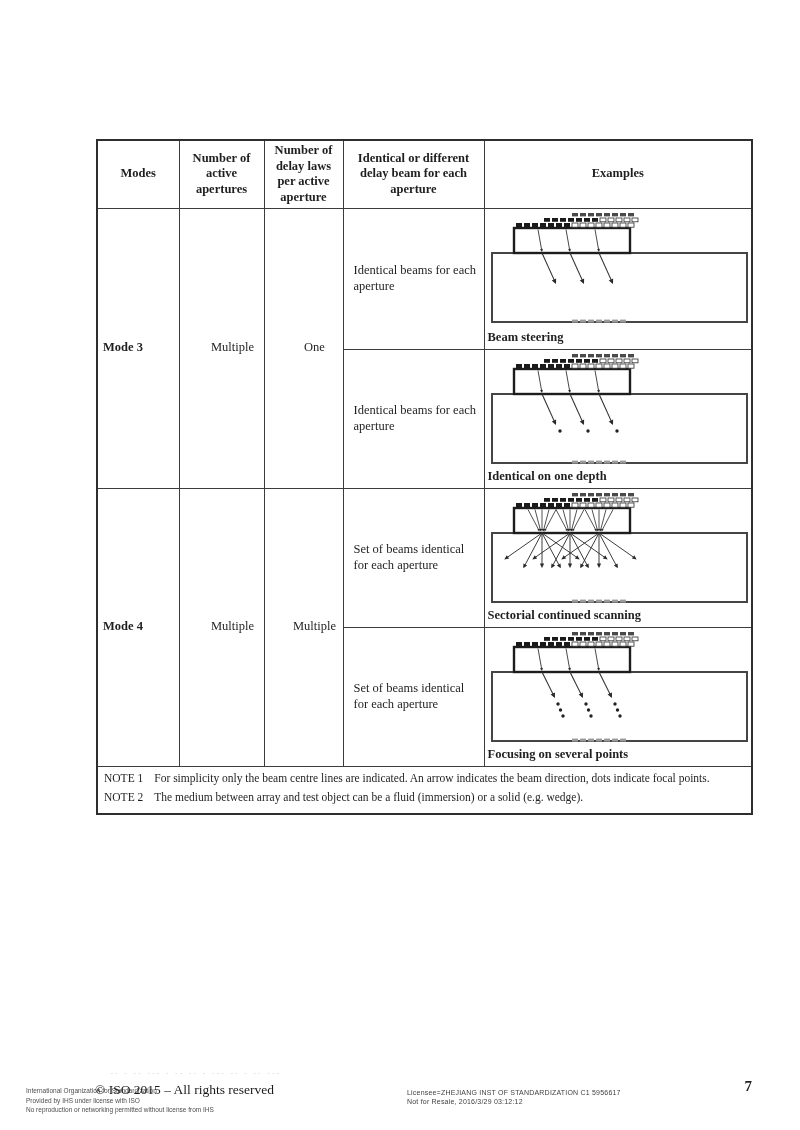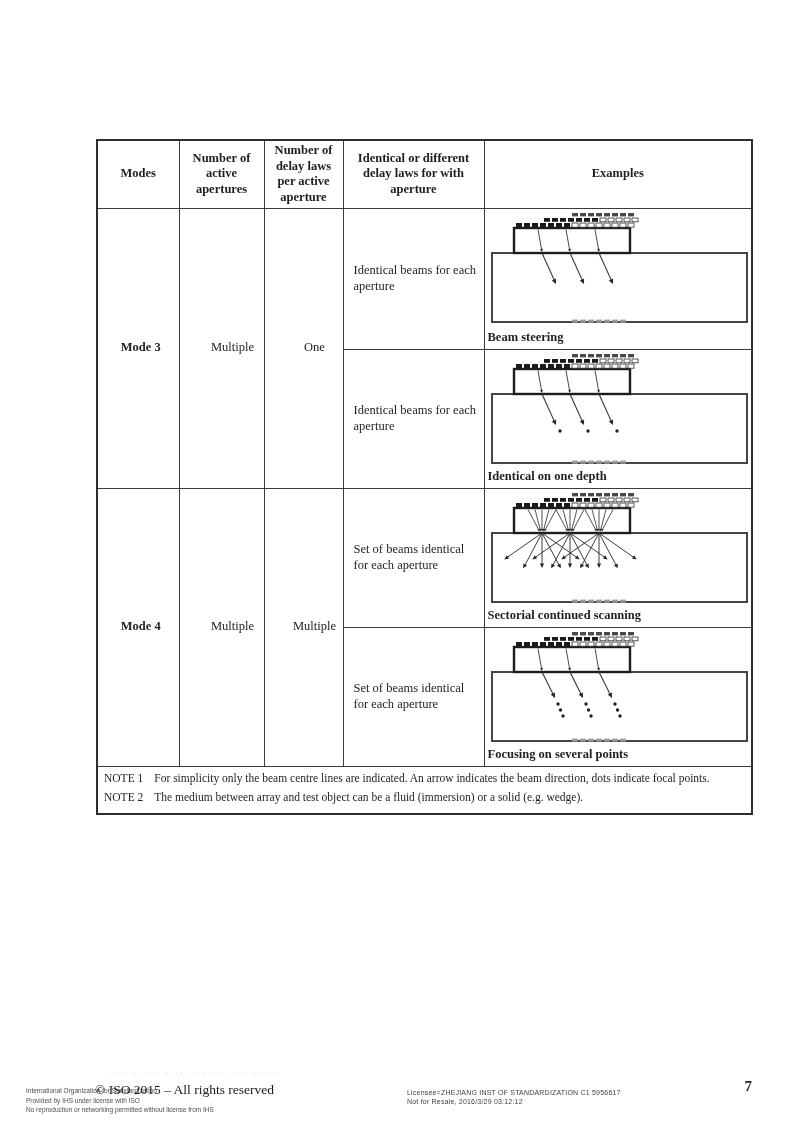--- a/index.html
+++ b/index.html
@@ -14,21 +14,21 @@
                  font-size:14px; }
   .table-title .t-bold { font-weight:bold; }
   .table-title .t-it { font-style:italic; }
 
   table.main { position:absolute; top:139px; left:96px; width:655px;
                border-collapse:collapse; table-layout:fixed; }
   table.main, table.main th, table.main td { border:1.5px solid #3c3c3c; }
   table.main { border:2px solid #2e2e2e; }
   th, td { font-size:12.5px; line-height:1.25; vertical-align:middle;padding-left:22px; }
   th { font-weight:bold; text-align:center; padding:2px 3px; }
-  td.mode-cell { font-weight:bold; text-align:center; padding-left:5px;font-family:Liberation Serif, serif; }
+  td.mode-cell { font-weight:bold; text-align:left; padding-left:5px;font-family:Liberation Serif, serif; }
   td.center-cell { text-align:center; }
   td.delay-cell { text-align:left; padding:4px 4px 4px 10px; }
   td.example-cell { padding:0; position:relative; vertical-align:top;font-weight:bold; }
   .ex-caption { position:absolute; left:3px; bottom:3px; font-size:12.5px; white-space:nowrap; }
   svg.diagram { display:block; margin-top:1px; }
 
   tr.r-head   { height:58px; }
   tr.r-sub    { height:141px; }
   tr.r-sub2   { height:139px; }
   td.notes-cell { padding:4px 8px 3px 6px; font-size:11.5px; vertical-align:top;margin-left:48px; }
@@ -62,21 +62,21 @@
         <col style="width:85px">
         <col style="width:79px">
       <col style="width:141px">
         <col style="width:268px">
     </colgroup>
     <tbody>
         <tr class="r-head">
       <th>Modes</th>
       <th>Number of active apertures</th>
       <th>Number of delay laws per active aperture</th>
-      <th>Identical or different delay laws for with aperture</th>
+      <th>Identical or different delay beam for each aperture</th>
       <th>Examples</th>
     </tr>
     <tr class="r-sub">
       <td class="mode-cell" rowspan="2">Mode 3</td>
       <td class="center-cell" rowspan="2">Multiple</td>
       <td class="center-cell" rowspan="2">One</td>
       <td class="delay-cell">Identical beams for each aperture</td>
       <td class="example-cell">
         <svg class="diagram" width="265" height="116" viewBox="0 0 265 116">
               <rect x="7" y="43" width="255" height="69" fill="#ffffff" stroke="#454545" stroke-width="2"></rect>

